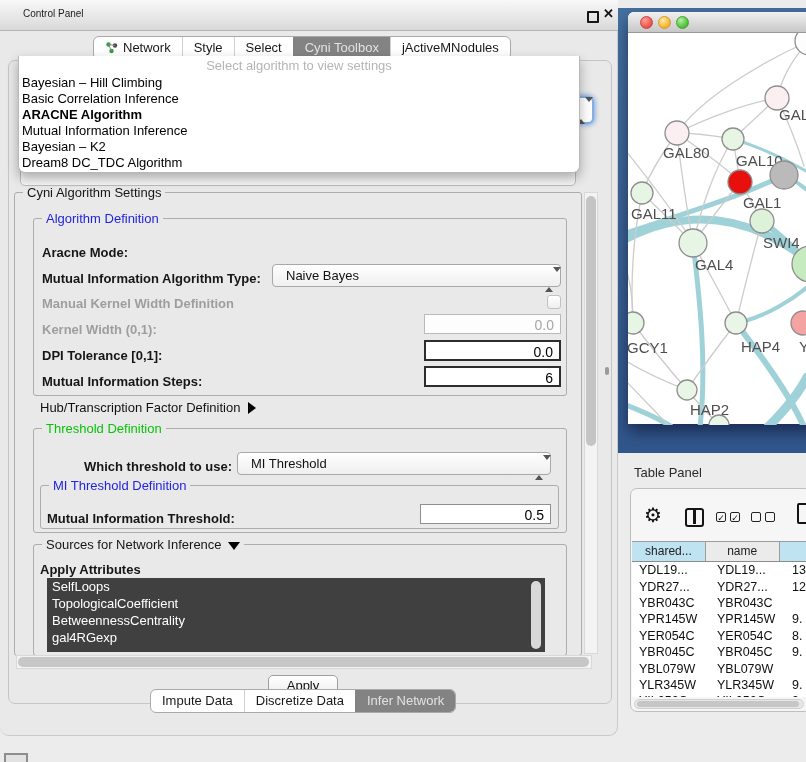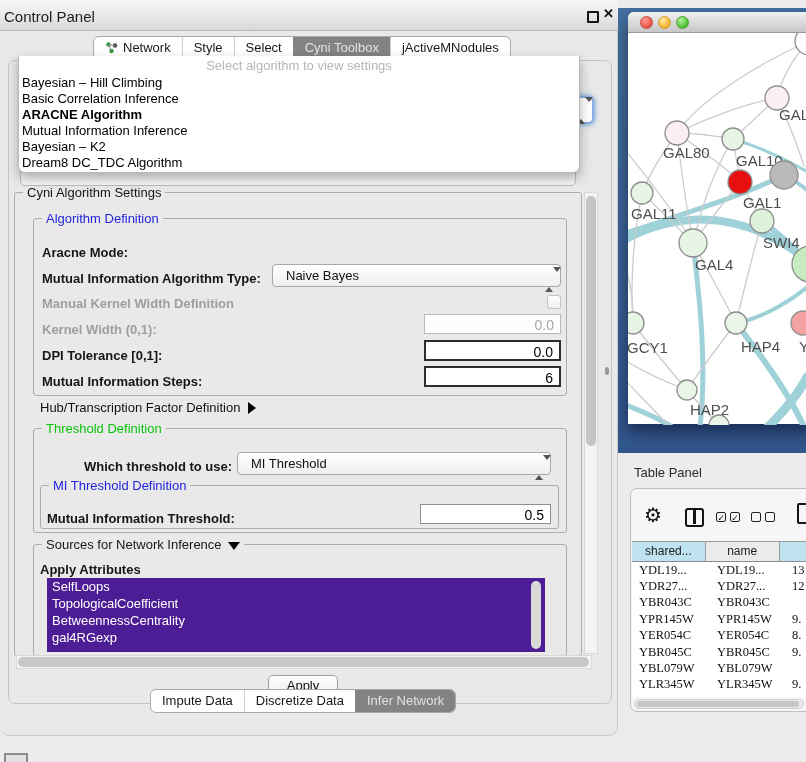--- a/index.html
+++ b/index.html
@@ -2,21 +2,21 @@
 <html><head>
 <meta charset="utf-8">
 <style>
   html,body{margin:0;padding:0;}
   body{width:806px;height:762px;background:#ececec;font-family:"Liberation Sans",sans-serif;overflow:hidden;position:relative;}
   #app{position:absolute;left:0;top:0;width:806px;height:762px;overflow:hidden;}
 
   
   #cp{position:absolute;left:0;top:0;width:618px;height:736px;background:#e9e9e9;border-right:1px solid #c9c9c9;border-bottom:1px solid #c9c9c9;border-radius:0 0 9px 9px;box-sizing:border-box;}
   #cp-titlebar{position:absolute;left:0;top:0;width:618px;height:30px;background:linear-gradient(#f8f8f8,#d9d9d9);border-bottom:1px solid #b4b4b4;}
-  #cp-title{position:absolute;left:4px;top:8px;font-size:15px;color:#1c1c1c;}
+  #cp-title{position:absolute;left:23px;top:8px;font-size:10px;color:#1c1c1c;}
   #btn-restore{position:absolute;left:587px;top:11px;width:8px;height:8px;border:2px solid #151515;border-radius:1px;background:transparent;}
   #btn-close{position:absolute;left:603px;top:7px;font-size:13px;font-weight:bold;color:#111;line-height:14px;}
   #corner-tick{position:absolute;left:0;top:0;width:2px;height:9px;background:#4a4a4a;}
 
   #content-panel{position:absolute;left:8px;top:60px;width:602px;height:642px;border:1px solid #c5c5c5;border-radius:7px;background:#e9e9e9;}
 
   .segbar{position:absolute;height:22px;display:flex;background:#fff;border:1px solid #a9a9a9;border-radius:6px;overflow:hidden;font-size:13px;line-height:22px;color:#181818;z-index:20;}
   #top-tabs{left:93px;top:36px;}
   #bottom-tabs{left:150px;top:689px;}
   .seg{padding:0 11px;white-space:nowrap;}
@@ -52,21 +52,21 @@
 
   .field{position:absolute;background:#fff;border:1px solid #8f8f8f;box-sizing:border-box;font-size:14px;text-align:right;padding:2px 6px 0 0;color:#000;}
   .field.dark{border:2px solid #2d2d2d;}
   .field.dis{background:#fdfdfd;border:1px solid #b9b9b9;color:#a6a6a6;}
 
   .checkbox{position:absolute;width:14px;height:14px;border:1px solid #c2c2c2;border-radius:3px;background:linear-gradient(#fff,#eee);box-sizing:border-box;}
 
   .tri-right{display:inline-block;width:0;height:0;border-top:6px solid transparent;border-bottom:6px solid transparent;border-left:8px solid #000;margin-left:8px;vertical-align:-2px;}
   .tri-down{display:inline-block;width:0;height:0;border-left:6px solid transparent;border-right:6px solid transparent;border-top:8px solid #000;margin-left:6px;vertical-align:-1px;}
 
-  #attr-list{position:absolute;left:47px;top:578px;width:498px;height:74px;background:#4c1d95;overflow:hidden;}
+  #attr-list{position:absolute;left:47px;top:578px;width:498px;height:74px;background:#404040;overflow:hidden;}
   .attr-item{height:17px;line-height:17px;padding-left:5px;color:#fff;font-size:13px;}
   #attr-scroll{position:absolute;left:531px;top:581px;width:10px;height:68px;background:#d9d9d9;border-radius:5px;z-index:2;}
 
   #v-scroll-track{position:absolute;left:584px;top:192px;width:14px;height:462px;background:#f3f3f3;border:1px solid #d9d9d9;box-sizing:border-box;}
   #v-scroll-thumb{position:absolute;left:586px;top:196px;width:10px;height:250px;background:#c4c4c4;border-radius:5px;}
   #h-scroll-track{position:absolute;left:16px;top:655px;width:576px;height:14px;background:#f3f3f3;border:1px solid #d9d9d9;box-sizing:border-box;}
   #h-scroll-thumb{position:absolute;left:18px;top:657px;width:571px;height:10px;background:#c7c7c7;border-radius:5px;}
   #divider-dot{position:absolute;left:605px;top:367px;width:4px;height:8px;background:#9a9a9a;border-radius:2px;}
 
   #apply-btn{position:absolute;left:268px;top:675px;width:70px;height:22px;background:linear-gradient(#ffffff,#ececec);border:1px solid #9f9f9f;border-radius:5px;font-size:13px;text-align:center;line-height:20px;color:#111;box-sizing:border-box;}
@@ -93,21 +93,21 @@
   #icon-unchecked{left:751px;top:512px;}
   .cbpair span{width:10px;height:10px;border:1.5px solid #222;border-radius:2px;font-size:9px;line-height:10px;text-align:center;color:#111;box-sizing:border-box;display:block;}
   #icon-doc{position:absolute;left:797px;top:503px;width:16px;height:21px;border:2.5px solid #141414;border-radius:2px;background:#f6f6f6;box-sizing:border-box;}
 
   #tbl-header{position:absolute;left:632px;top:541px;width:176px;height:21px;display:flex;font-size:12px;color:#222;border-top:1px solid #9c9c9c;border-bottom:1px solid #8b8b8b;box-sizing:border-box;}
   .hcell{height:100%;line-height:19px;text-align:center;border-right:1px solid #9c9c9c;box-sizing:border-box;overflow:hidden;}
   .hcell.blue{background:#c0e3f2;}
   .hcell.gray{background:#ebebeb;}
   #tbl-body{position:absolute;left:632px;top:562px;width:176px;height:135px;overflow:hidden;background:#fff;font-size:12.5px;color:#101010;}
   .trow{height:16.4px;display:flex;align-items:center;}
-  .tcell{overflow:hidden;white-space:nowrap;box-sizing:border-box;font-family:Liberation Serif, serif;}
+  .tcell{overflow:hidden;white-space:nowrap;box-sizing:border-box;}
   .tcell.c1{width:78px;padding-left:7px;}
   .tcell.c2{width:78px;padding-left:7px;}
   .tcell.c3{padding-left:4px;}
   #tbl-hscroll{position:absolute;left:634px;top:699px;width:170px;height:10px;background:#e7e7e7;border:1px solid #cfcfcf;border-radius:5px;box-sizing:border-box;}
   #tbl-hscroll div{position:absolute;left:2px;top:1px;width:162px;height:6px;background:#c6c6c6;border-radius:3px;}
 </style>
 </head>
 <body>
 
 <div id="app">

